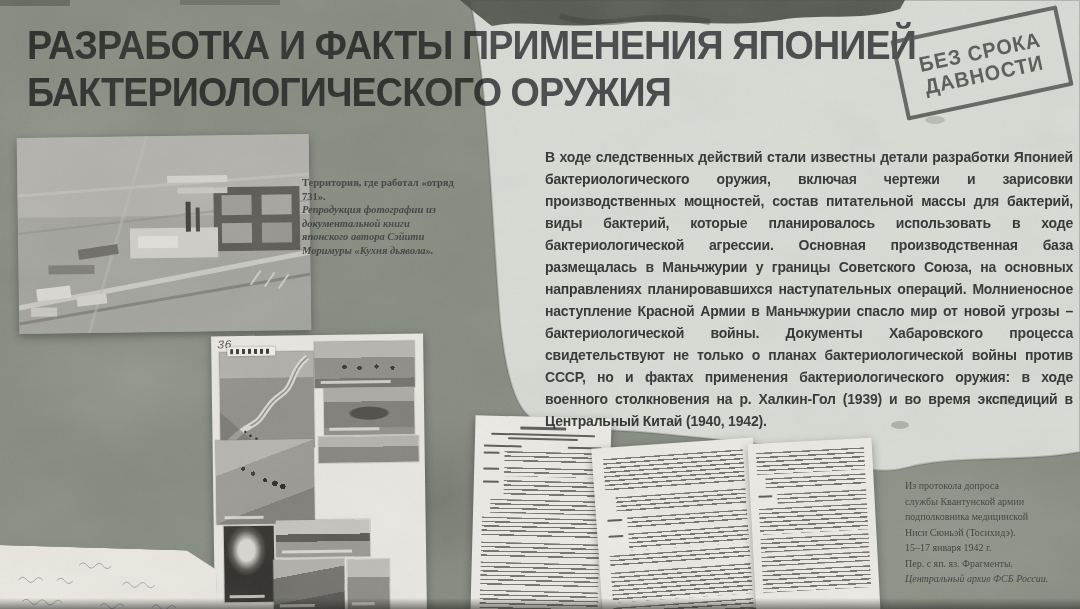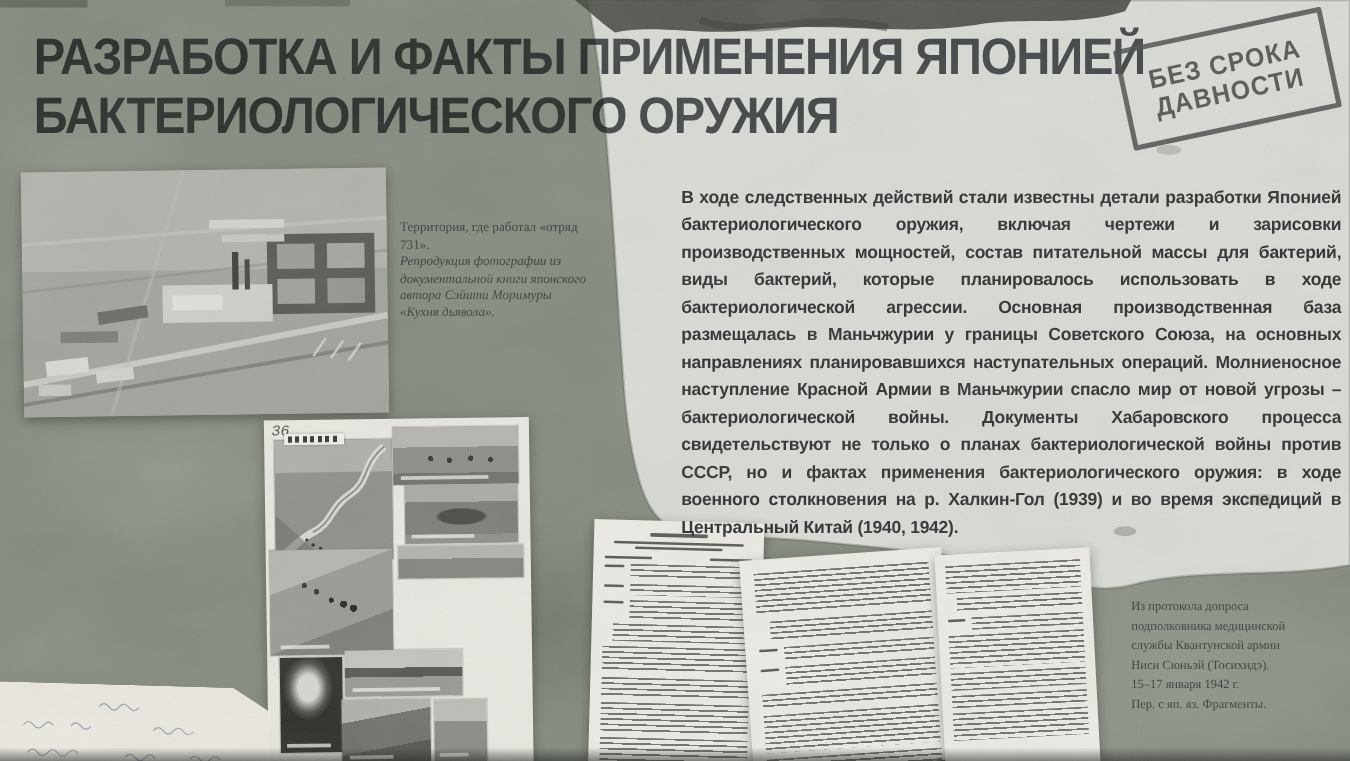--- a/index.html
+++ b/index.html
@@ -27,21 +27,21 @@
   .stamp .sline{font-weight:700;font-size:21px;line-height:23px;letter-spacing:1px;
     transform:scaleX(.95);white-space:nowrap;}
   
   .lead{position:absolute;left:545px;top:146px;width:528px;z-index:10;
     font-weight:700;font-size:14px;line-height:22px;letter-spacing:-.2px;
     color:#2c302f;text-align:justify;}
   
   .cap{position:absolute;z-index:10;font-family:"Liberation Serif",serif;color:#393d3b;}
   .cap .it{font-style:italic;color:#44484
 6;}
-  .cap1{left:320px;top:176px;width:154px;font-size:10.5px;line-height:13.5px;}
+  .cap1{left:302px;top:176px;width:154px;font-size:10.5px;line-height:13.5px;font-weight:bold;}
   .cap2{left:100px;top:372px;width:116px;font-size:11px;line-height:14px;text-align:right;}
   .cap2 .b{font-weight:700;}
   .cap3{left:905px;top:478px;width:172px;font-size:10px;line-height:15.5px;}
   
   .paper{position:absolute;box-shadow:0 3px 9px rgba(10,12,9,.38);}
   .photo731{left:18px;top:136px;width:292px;height:196px;transform:rotate(-.8deg);background:#a3a39d;}
   .albumpage{left:213px;top:335px;width:212px;height:280px;transform:rotate(-.8deg);
     background:#e9e8e1;z-index:5;}
   .albumpage .num{position:absolute;left:6px;top:2px;font-family:Liberation Mono, monospace;
     font-style:italic;font-size:12px;color:#55534d;}
@@ -255,25 +255,26 @@
         <div class="tb" style="flex:1;height:10px;"></div>
     </div>
     <div class="tb" style="height:26px;margin-bottom:4px;"></div>
     <div class="tb" style="height:14px;margin-bottom:4px;"></div>
     <div class="tb" style="height:10px;margin-bottom:4px;"></div>
     <div class="tb" style="height:22px;"></div>
   </div>
 
   <div class="cap cap3">
     <div>Из протокола допроса</div>
+    <div>службы Квантунской армии</div>
     <div>подполковника медицинской</div>
-    <div>службы Квантунской армии</div>
     <div>Ниси Сюньэй (Тосихидэ).</div>
     <div>15–17 января 1942 г.</div>
     <div>Пер. с яп. яз. Фрагменты.</div>
+    <div class="it">Центральный архив ФСБ России.</div>
   </div>
 
   <svg class="layer" style="z-index:45;" width="1080" height="609">
     <filter id="gr">
         <feTurbulence type="fractalNoise" baseFrequency="0.9" numOctaves="2"></feTurbulence>
         <feColorMatrix type="saturate" values="0"></feColorMatrix>
       </filter>
     <filter id="bl">
         <feTurbulence type="fractalNoise" baseFrequency="0.012 0.02" numOctaves="3"></feTurbulence>
         <feColorMatrix type="saturate" values="0"></feColorMatrix>

